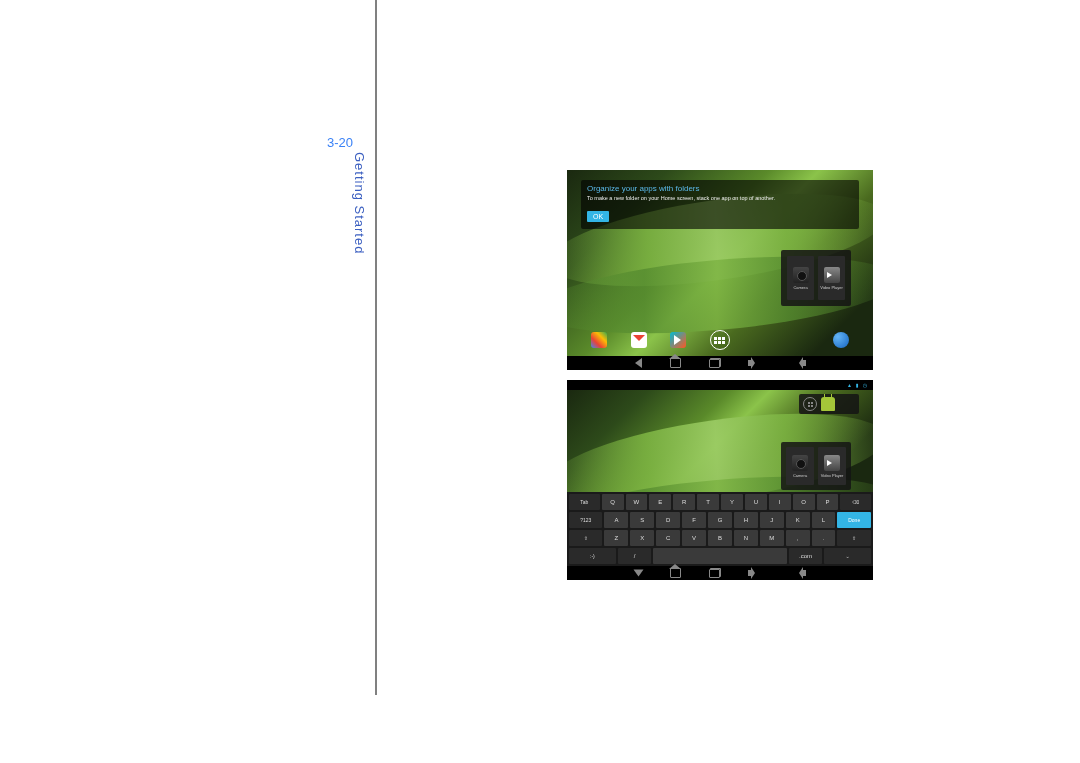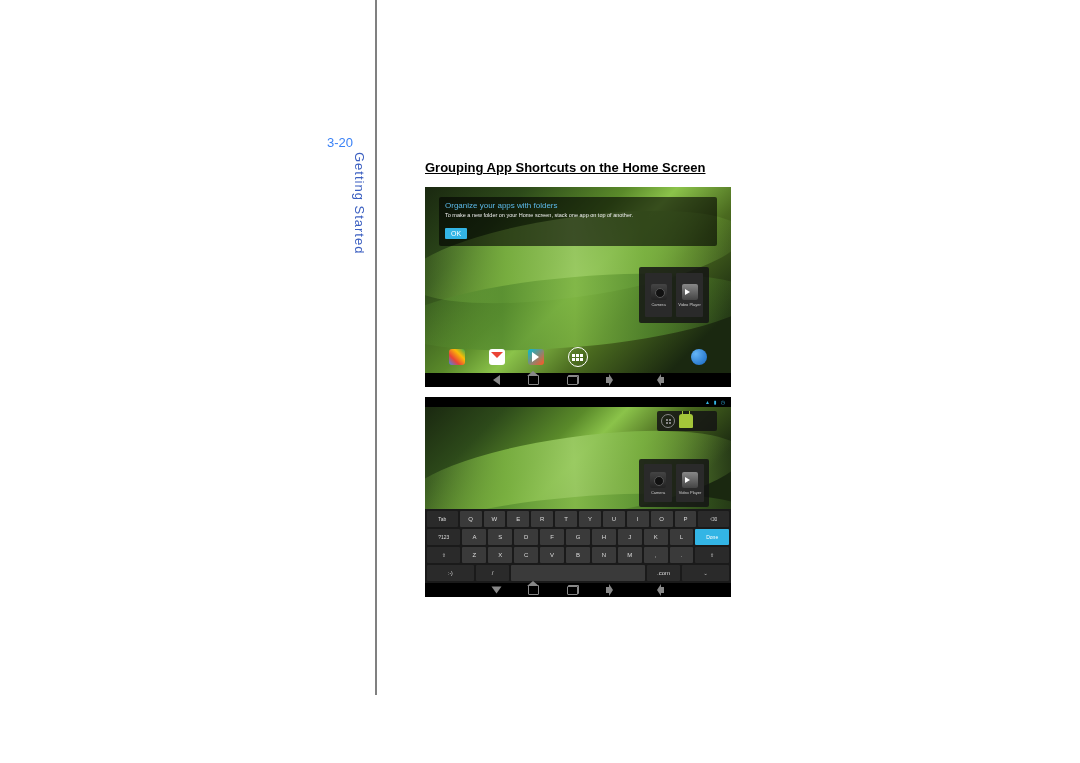--- a/index.html
+++ b/index.html
@@ -48,21 +48,21 @@
     text-decoration: underline;
     margin-bottom: 12px;
   }
   .paragraph {
     font-size: 13px;
     line-height: 26px;
     margin-bottom: 8px;
   }
   .screenshot-container {
     display: flex;
-    justify-content: flex-start;
+    justify-content: center;
     margin: 10px 0;
   }
   .tablet-screen {
     width: 306px;
     background: #000;
     position: relative;
   }
   .ts1 { height: 200px; }
   .ts2 { height: 200px; }
 
@@ -290,21 +290,20 @@
 </style>
 </head>
 <body>
 
 <div class="divider"></div>
 
 <div class="page-number">3-20</div>
 <div class="section-label">Getting Started</div>
 
 <div class="content">
-  <div class="heading">Grouping App Shortcuts on the Home Screen</div>
 
   <div class="screenshot-container">
     <div class="tablet-screen ts1">
       <div class="leaves-bg"></div>
       <div class="dialog-bar">
         <div class="dialog-title">Organize your apps with folders</div>
         <div class="dialog-sub">To make a new folder on your Home screen, stack one app on top of another.</div>
         <div class="ok-btn">OK</div>
       </div>
       <div class="folder-popup">

